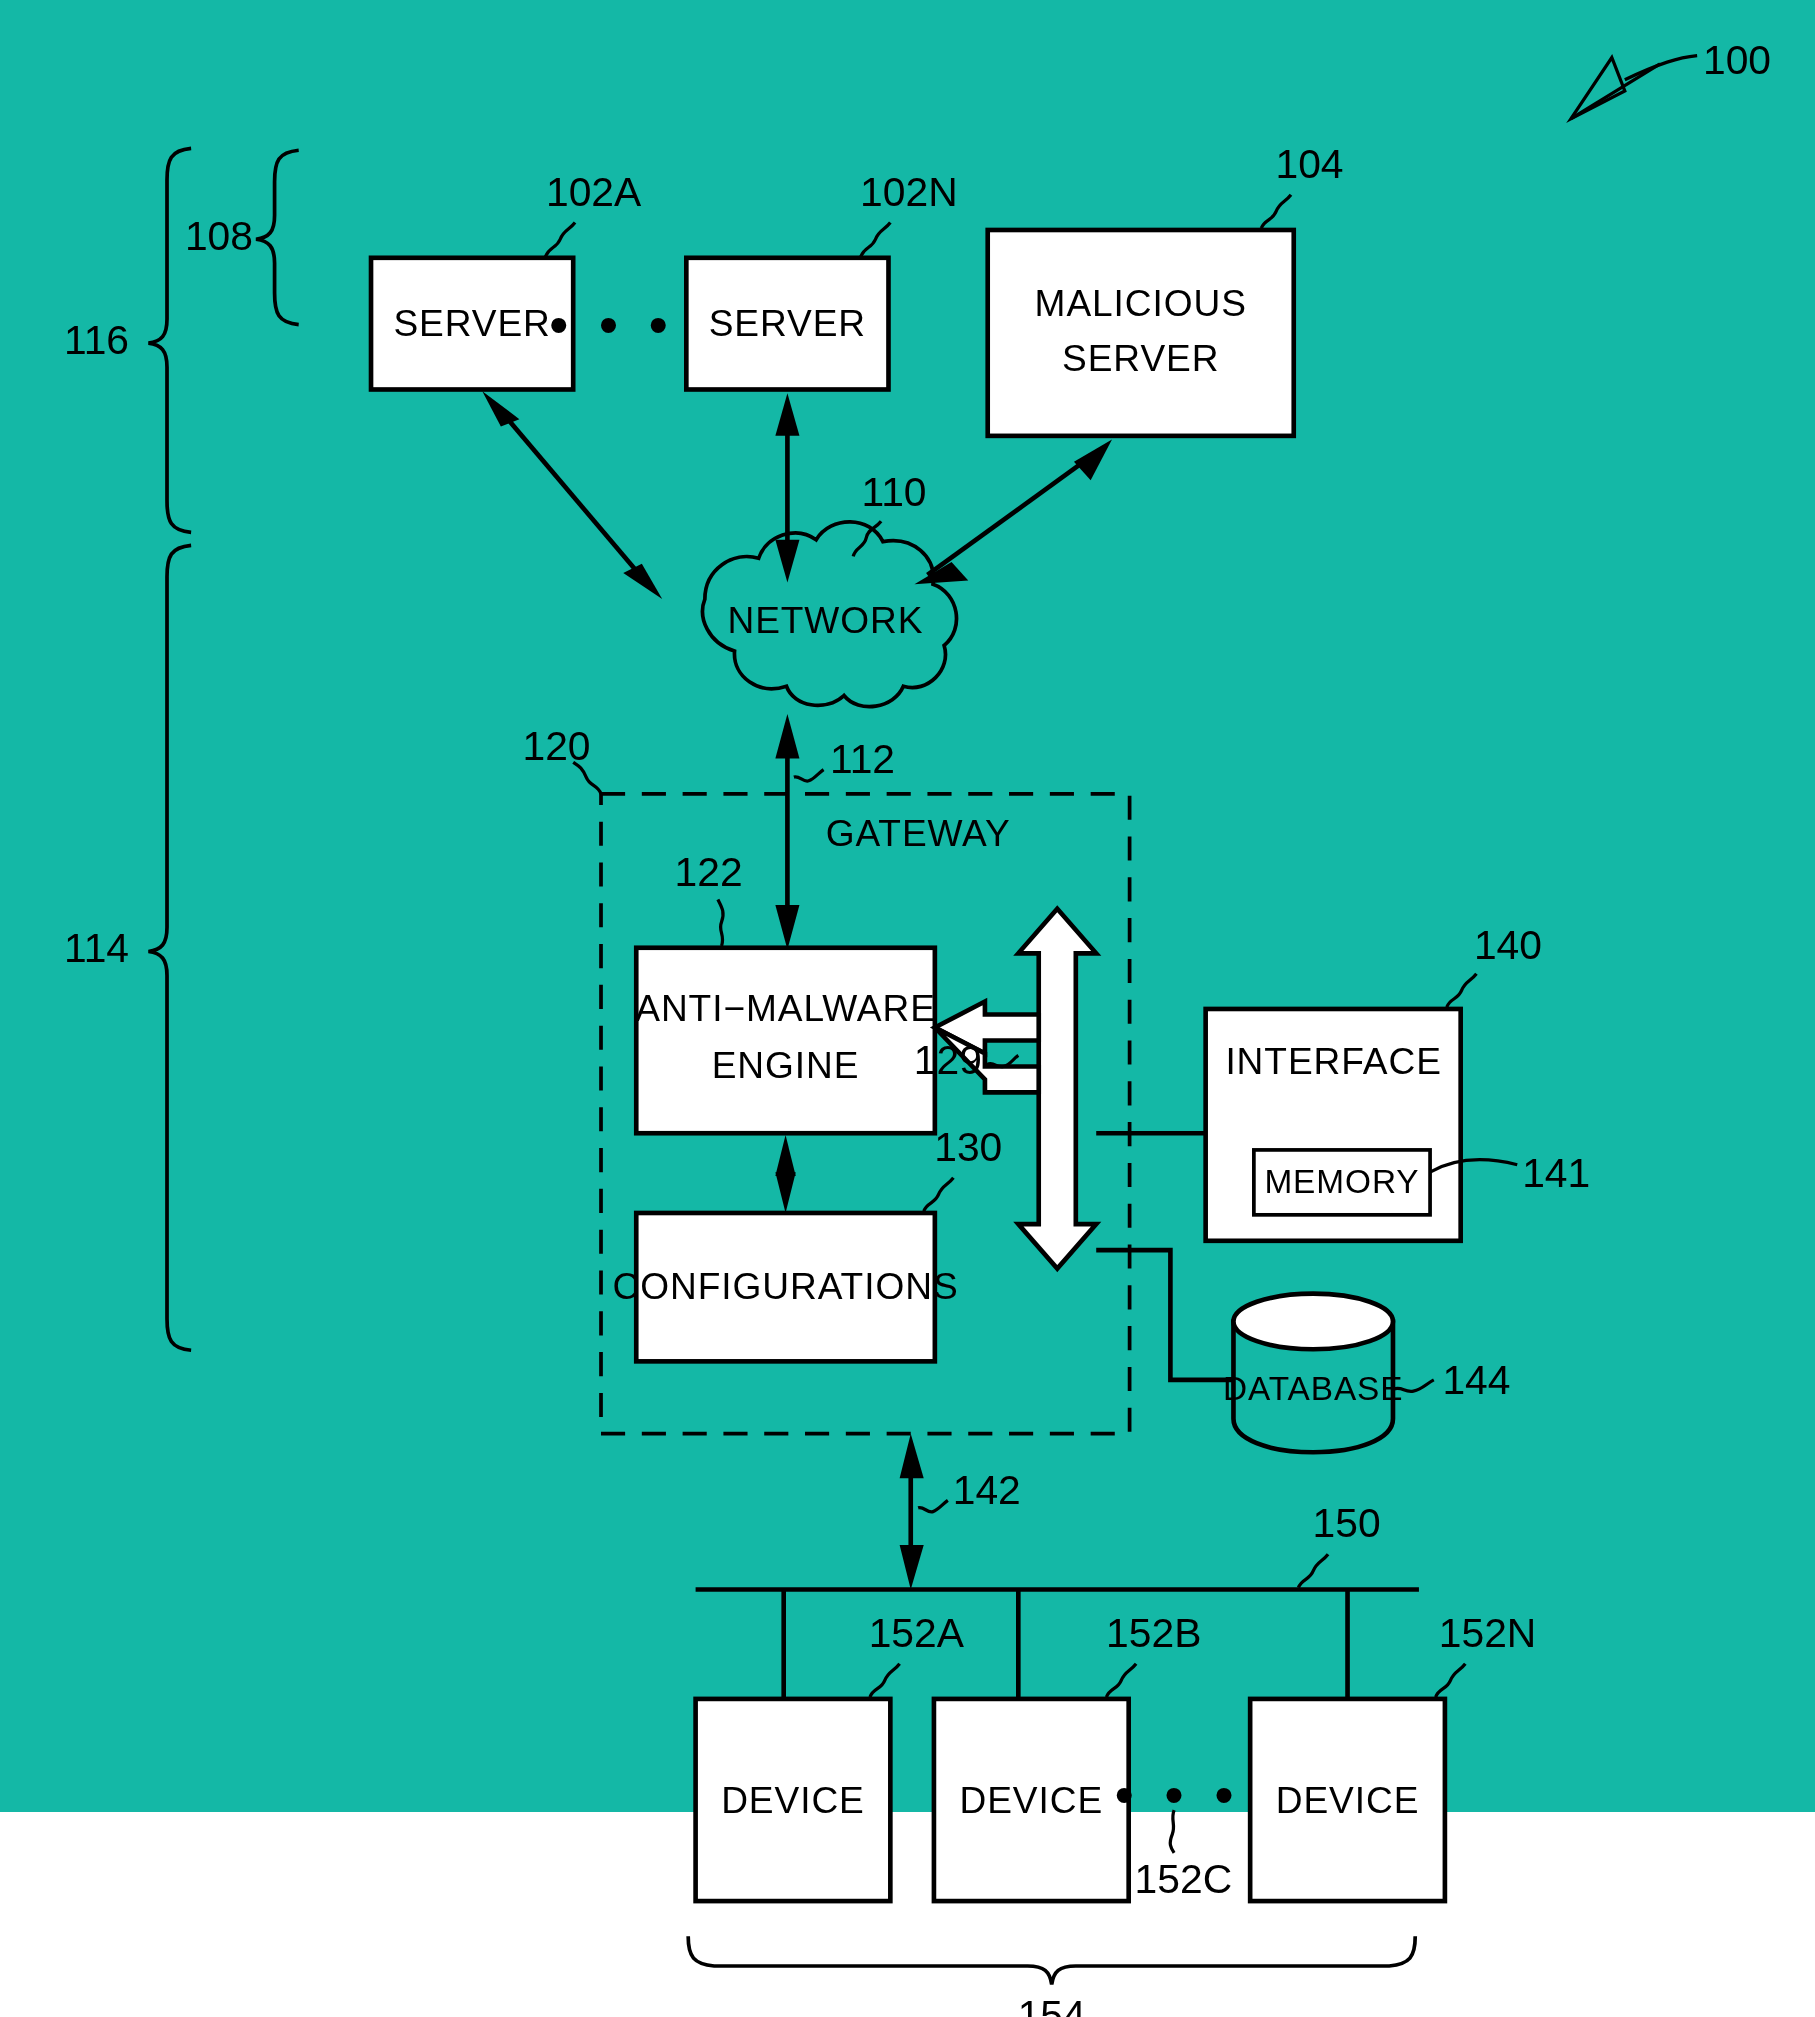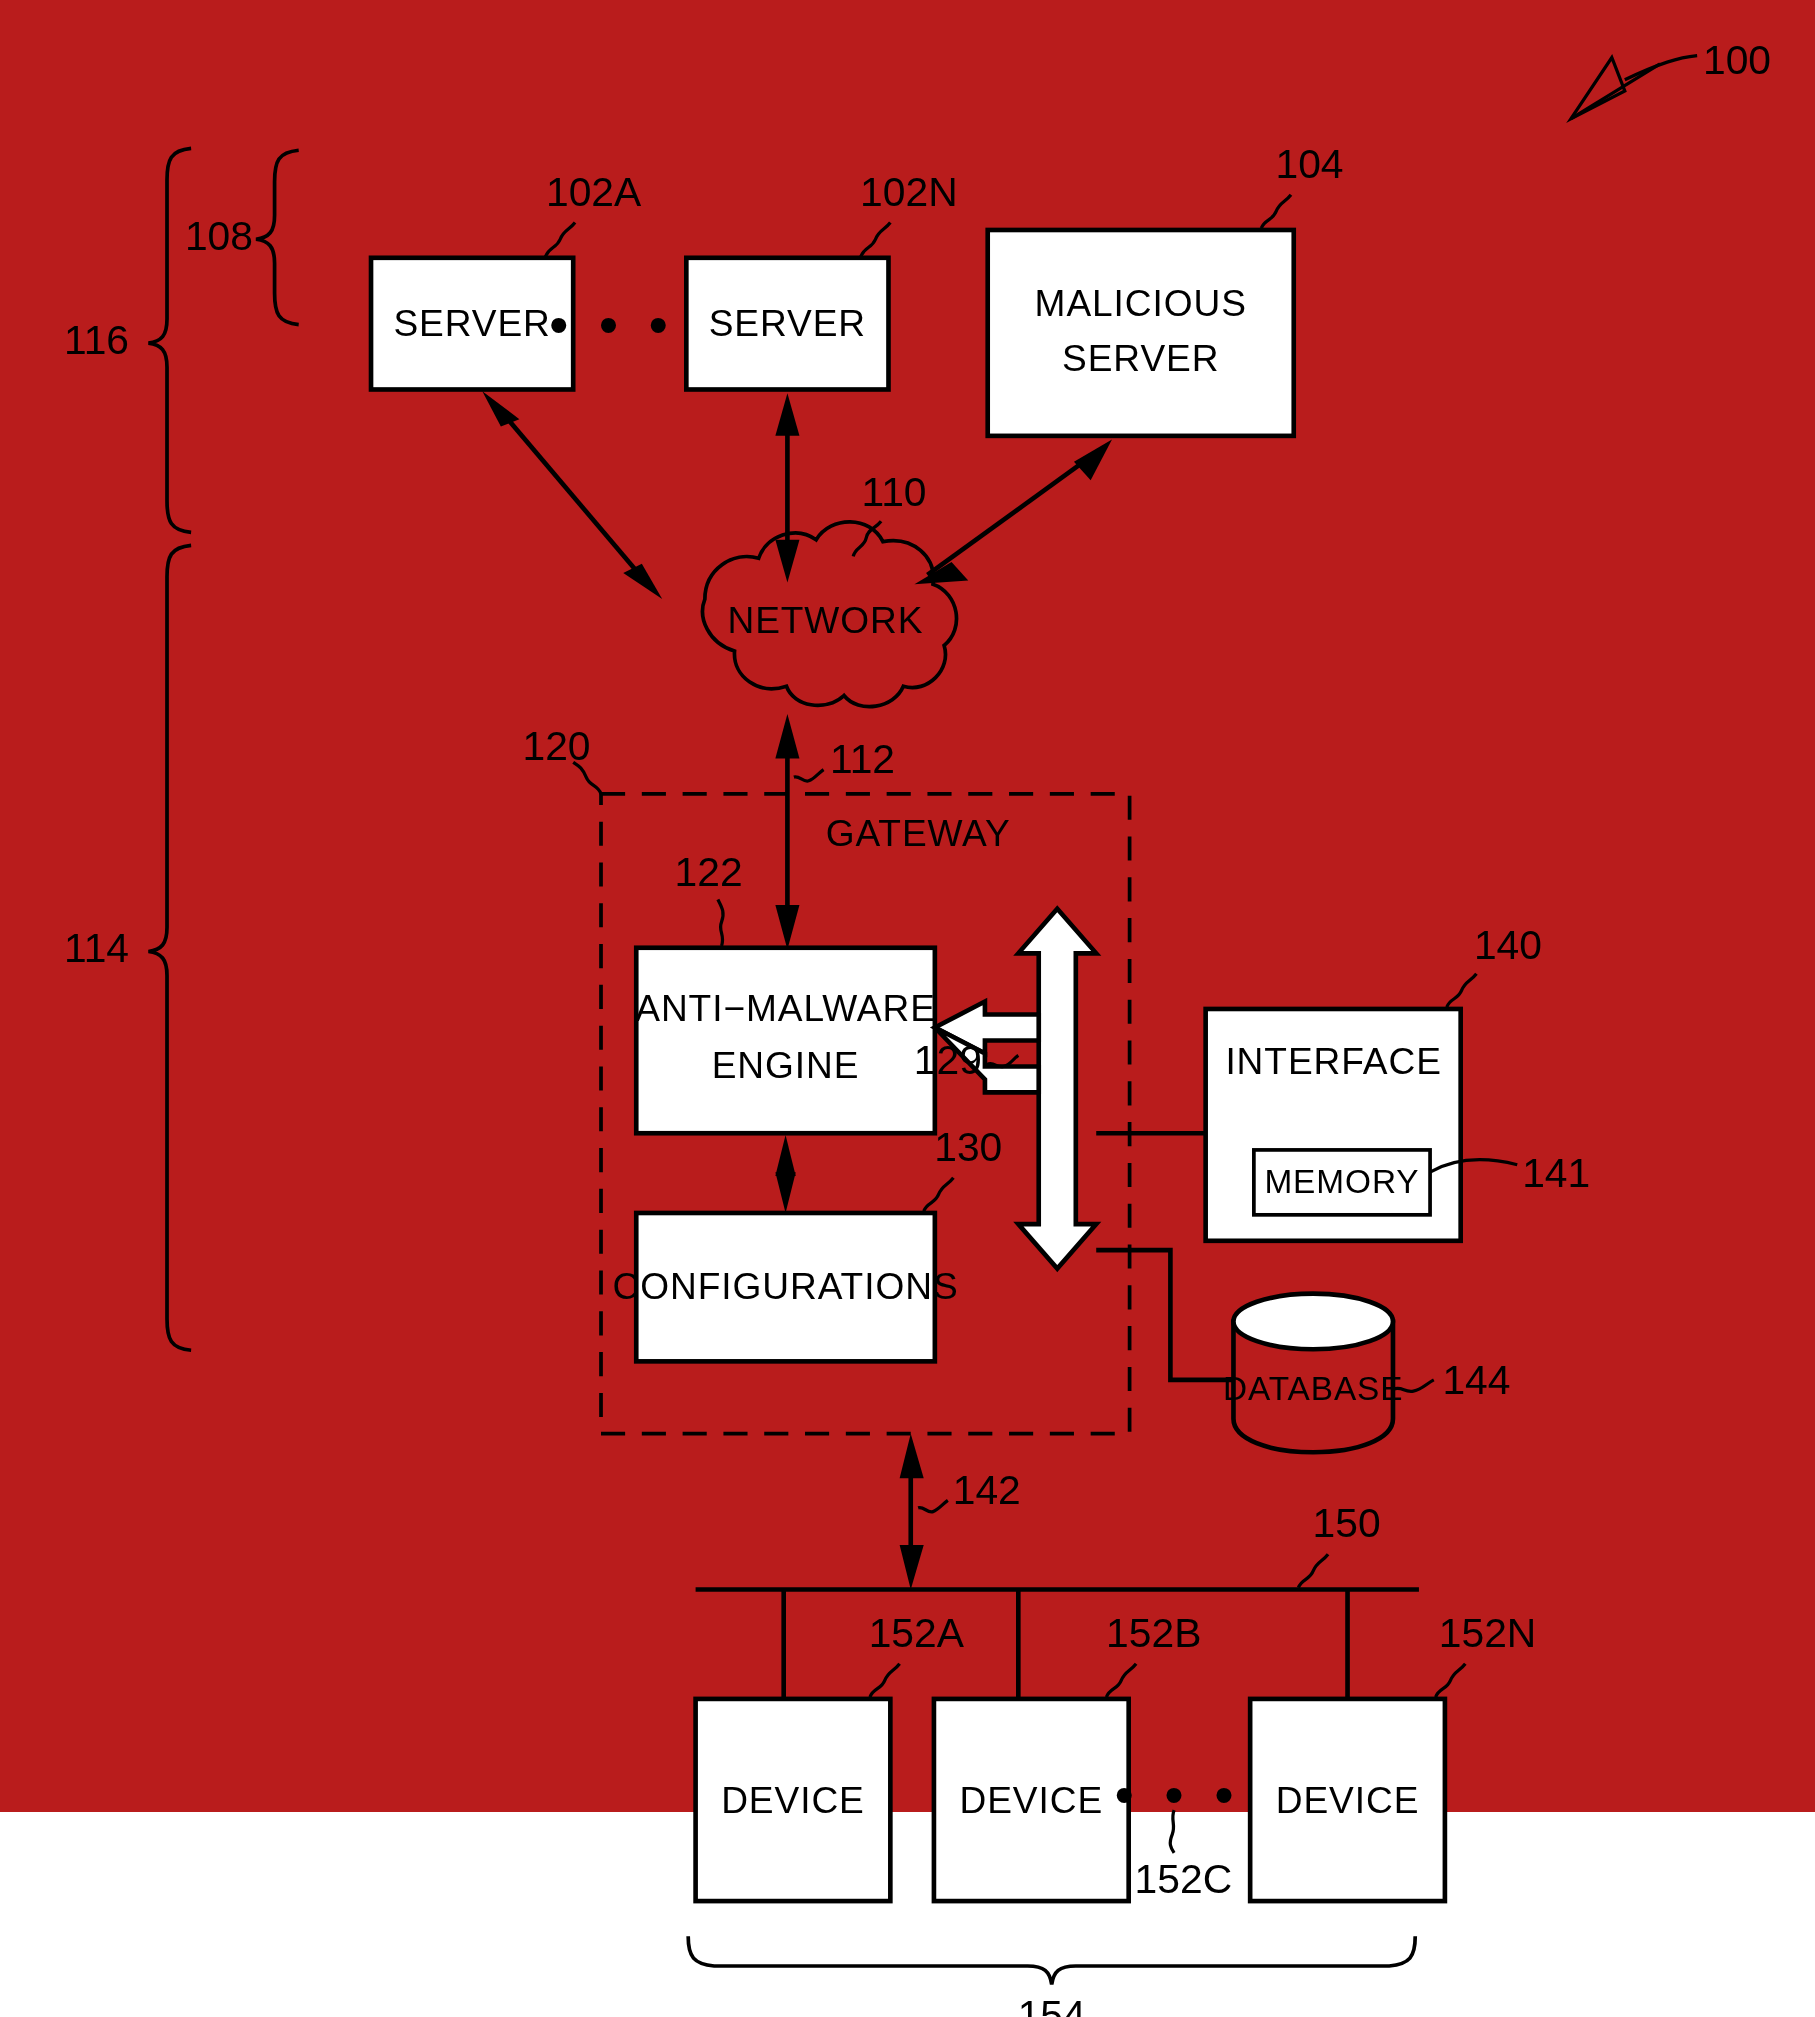--- a/index.html
+++ b/index.html
@@ -10,21 +10,21 @@
   body {
     width: 1815px;
     height: 2017px;
     font-family: "Liberation Sans", sans-serif;
     overflow: hidden;
   }
   #figure-root {
     position: relative;
     width: 1815px;
     height: 1812px;
-    background: #b91c1c;
+    background: #14b8a6;
   }
   svg#fig {
     display: block;
     width: 1815px;
     height: 2017px;
   }
   .box {
     fill: #ffffff;
     stroke: #000000;
     stroke-width: 5;

